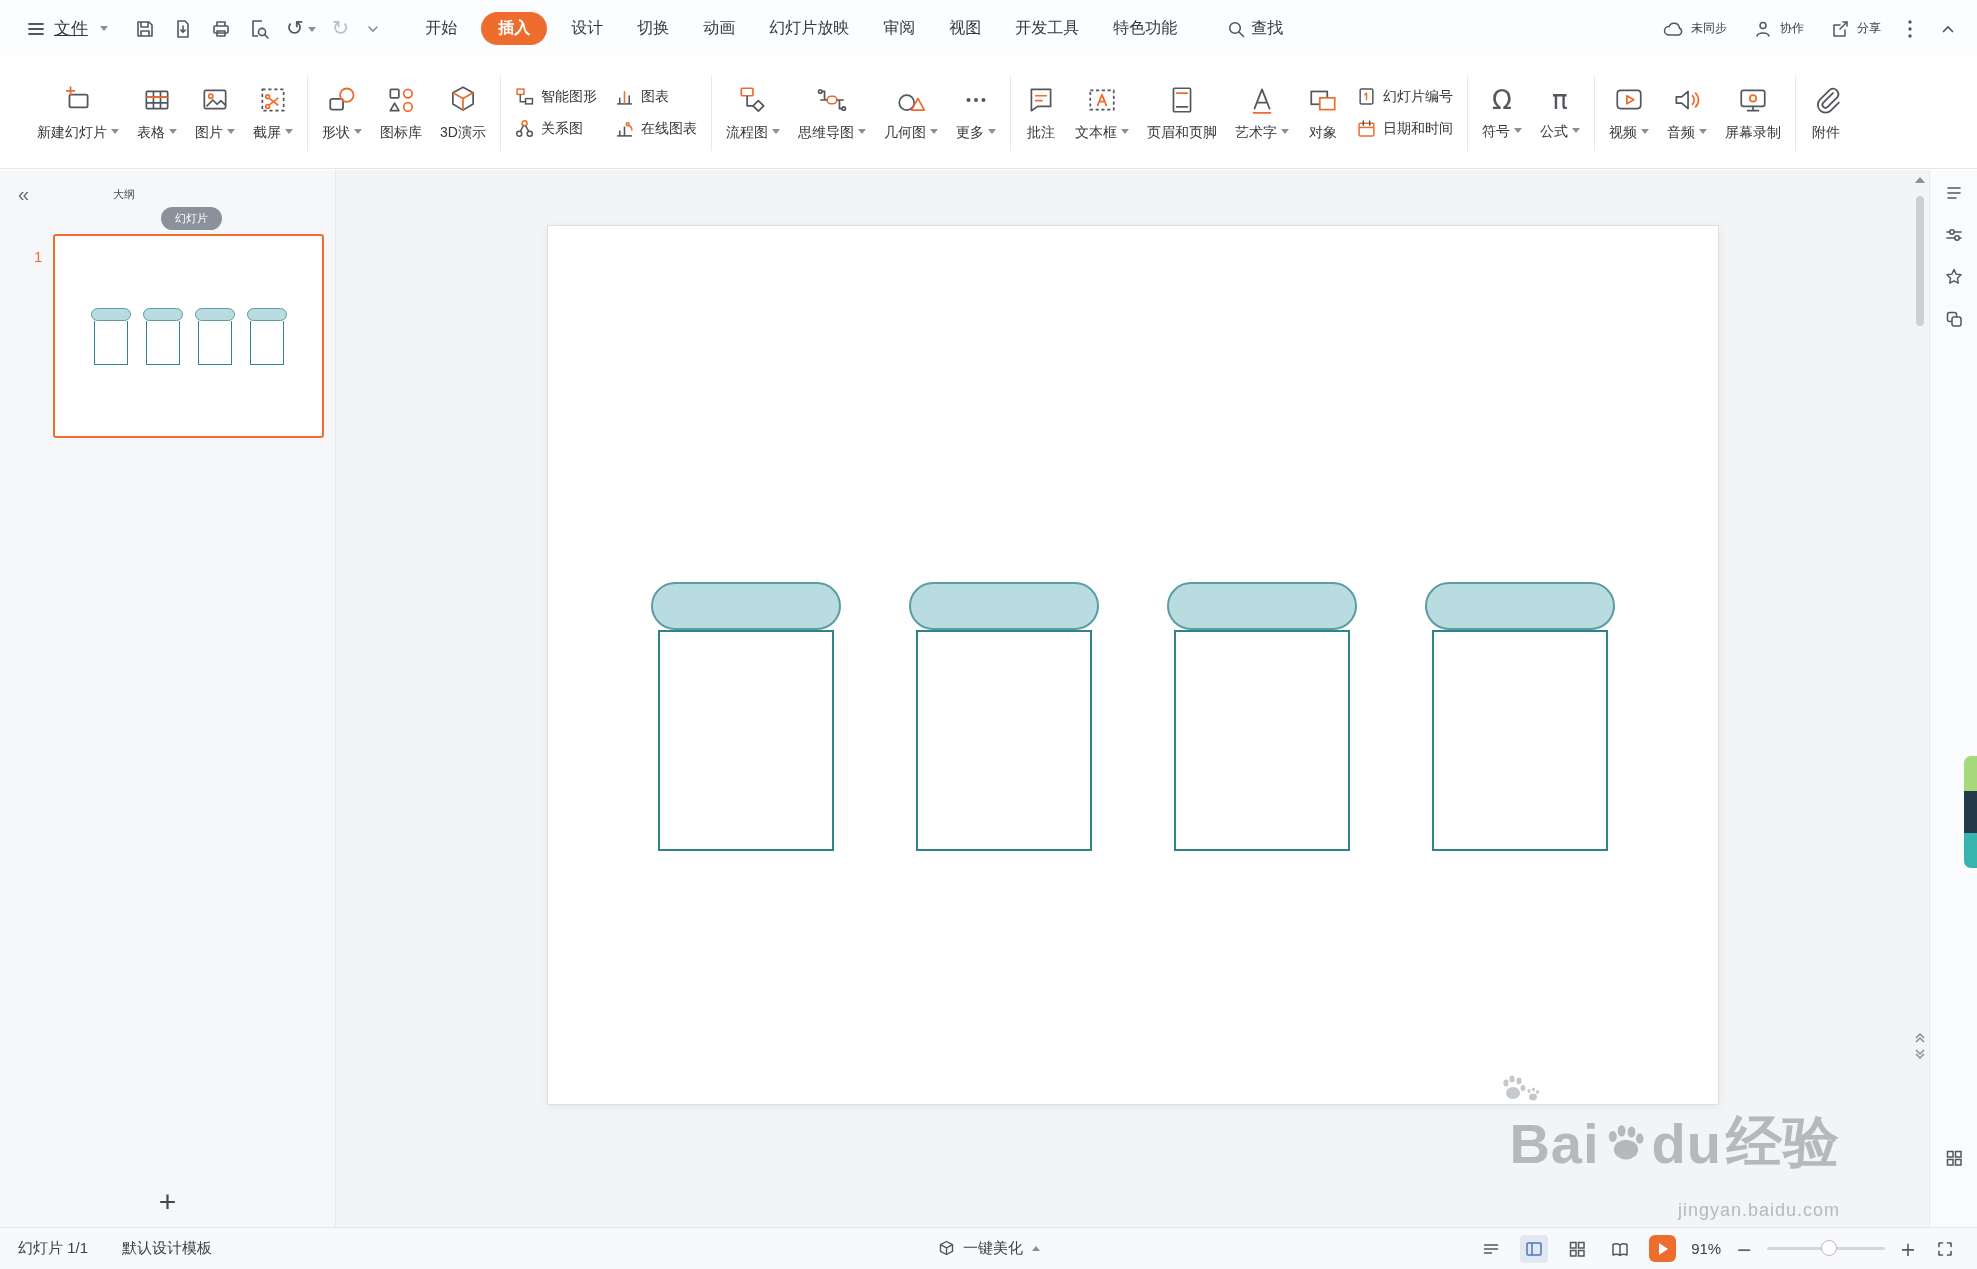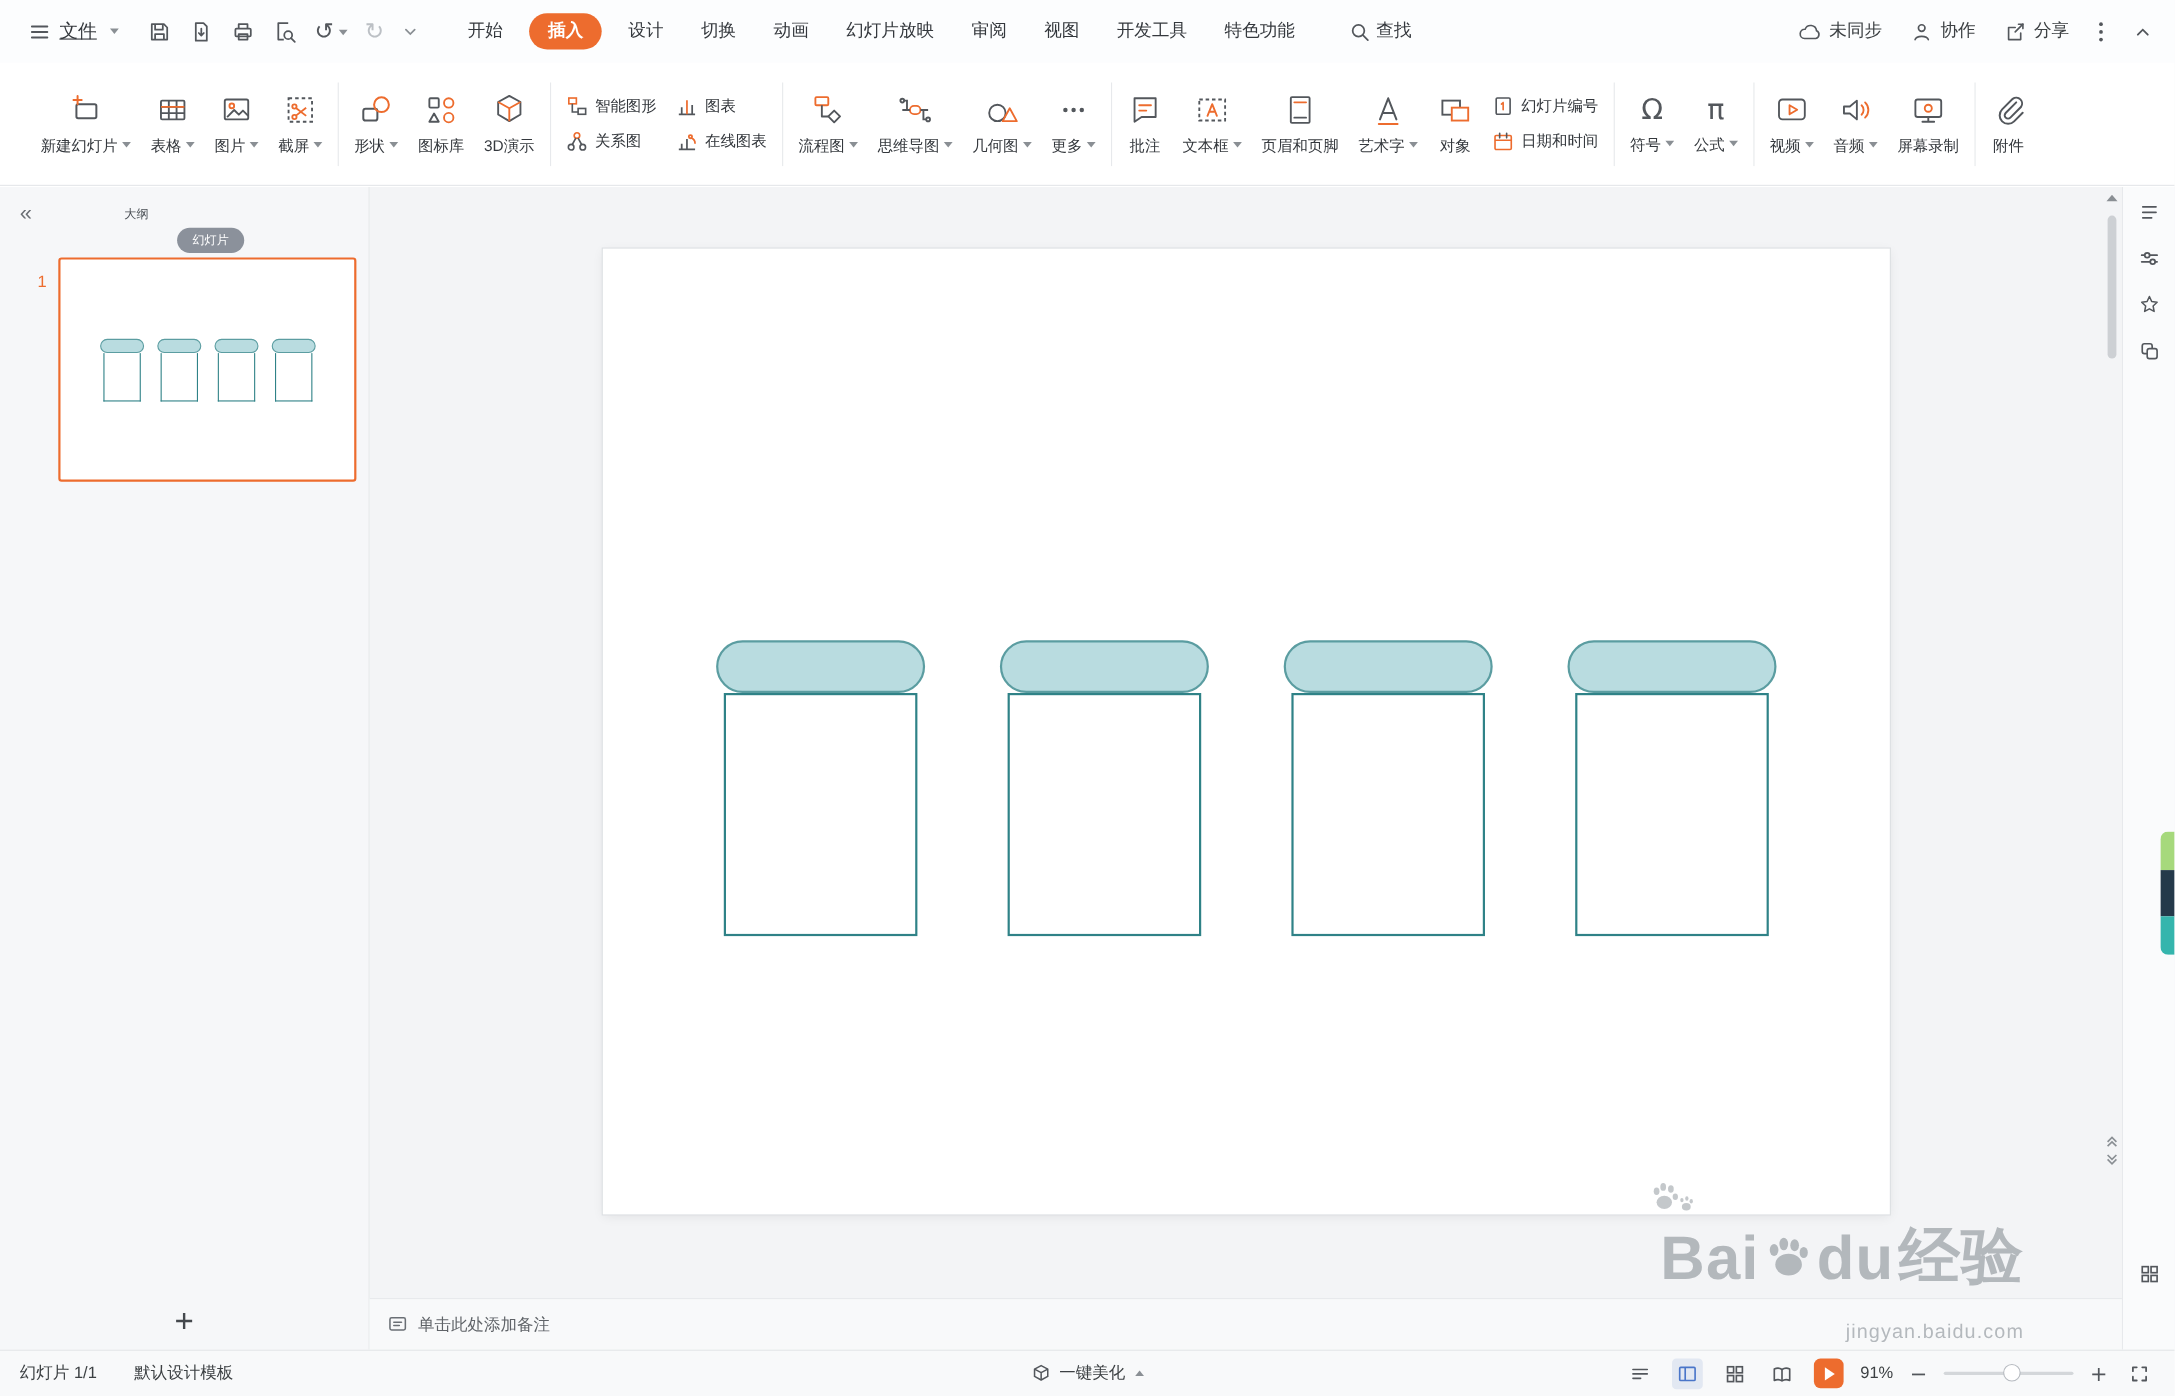--- a/index.html
+++ b/index.html
@@ -12,21 +12,21 @@
   .menubar{position:absolute;top:0;left:0;right:0;height:57px;display:flex;align-items:center;
            background:#fcfdfe;padding:0 20px 0 26px;box-sizing:border-box;}
   .file-group{display:flex;align-items:center;gap:8px;font-size:17px;cursor:pointer;text-decoration:underline;}
   .qa{display:flex;align-items:center;gap:16px;margin-left:26px;color:#53575c;}
   .qa .glyph{font-size:21px;line-height:1;font-family:"DejaVu Sans",sans-serif;cursor:pointer;}
   .qa .disabled{color:#bcc0c5;}
   .tabs{display:flex;align-items:center;gap:14px;margin-left:34px;}
   .tab{padding:6px 10px;font-size:16px;white-space:nowrap;cursor:pointer;}
   .tab.active{background:#ed6c2e;color:#fff;border-radius:17px;padding:6px 17px;font-weight:bold;}
   .find{display:flex;align-items:center;gap:6px;margin-left:40px;font-size:16px;cursor:pointer;}
-  .mb-right{margin-left:auto;display:flex;align-items:center;gap:26px;font-size:16px;color:#3c4043;}
+  .mb-right{margin-left:auto;display:flex;align-items:center;gap:26px;font-size:12px;color:#3c4043;}
   .mb-item{display:flex;align-items:center;gap:7px;cursor:pointer;}
 
   
   .ribbon{position:absolute;top:57px;left:0;right:0;height:112px;background:#fff;
           border-bottom:1px solid #e4e6e9;display:flex;align-items:center;
           padding:0 6px 0 28px;box-sizing:border-box;overflow:hidden;}
   .rb-big{display:flex;flex-direction:column;align-items:center;justify-content:center;gap:8px;
           padding:6px 9px;border-radius:4px;cursor:pointer;white-space:nowrap;}
   .rb-big .lbl{font-size:14px;color:#34383d;}
   .rb-stack{display:flex;flex-direction:column;gap:13px;padding:0 9px;}
@@ -581,27 +581,20 @@
     <span class="rt-icon rt-bottom">
         <svg width="20" height="20" viewBox="0 0 20 20" fill="none" stroke="#53575c" stroke-width="1.5">
           <rect x="3.5" y="3.5" width="5.5" height="5.5"></rect>
           <rect x="11.5" y="3.5" width="5.5" height="5.5"></rect>
           <rect x="3.5" y="11.5" width="5.5" height="5.5"></rect>
           <rect x="11.5" y="11.5" width="5.5" height="5.5"></rect>
         </svg>
       </span>
   </aside>
 
-  <div class="notes-bar">
-    <svg width="19" height="19" viewBox="0 0 19 19" fill="none" stroke="#6a6f75" stroke-width="1.4" stroke-linejoin="round">
-        <rect x="2.5" y="3" width="14" height="11" rx="1.5"></rect>
-        <path d="M6 7h7M6 10h5" stroke-linecap="round"></path>
-      </svg>
-    <span>单击此处添加备注</span>
-  </div>
 </div>
 
 <footer class="statusbar">
   <div class="sb-left">
     <span>幻灯片 1/1</span>
     <span>默认设计模板</span>
   </div>
 
   <div class="sb-center">
     <span class="beautify">

